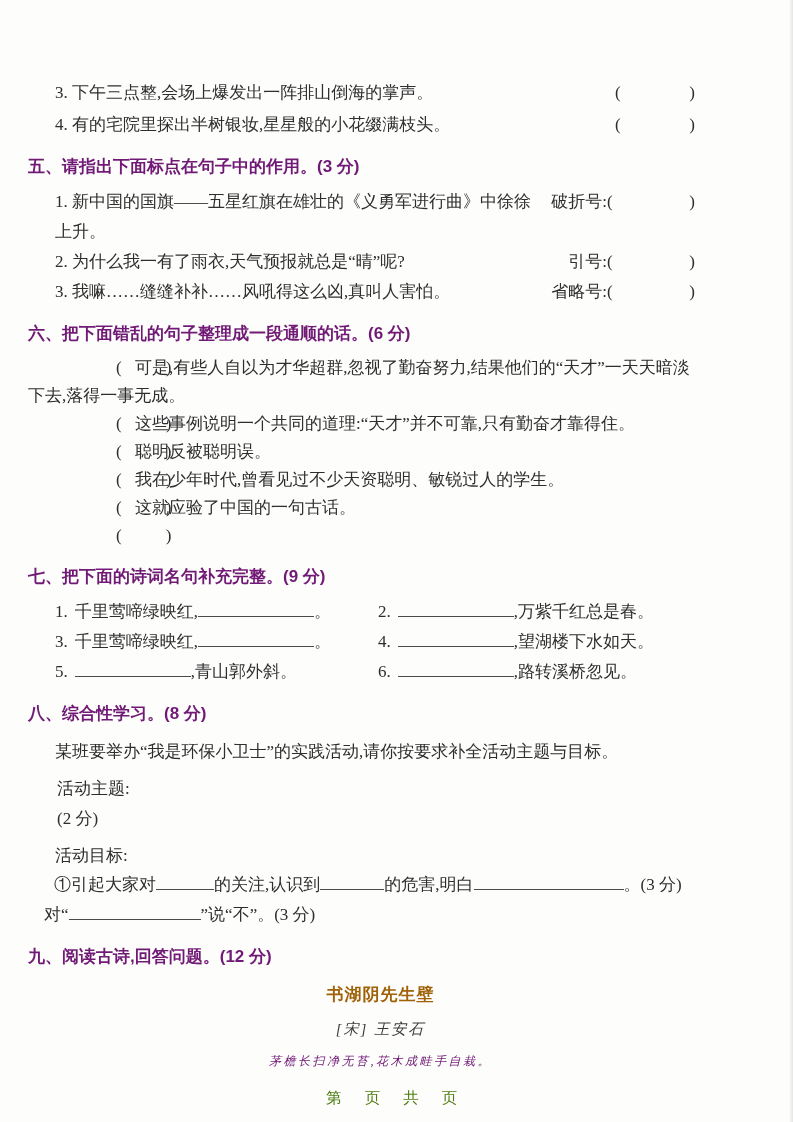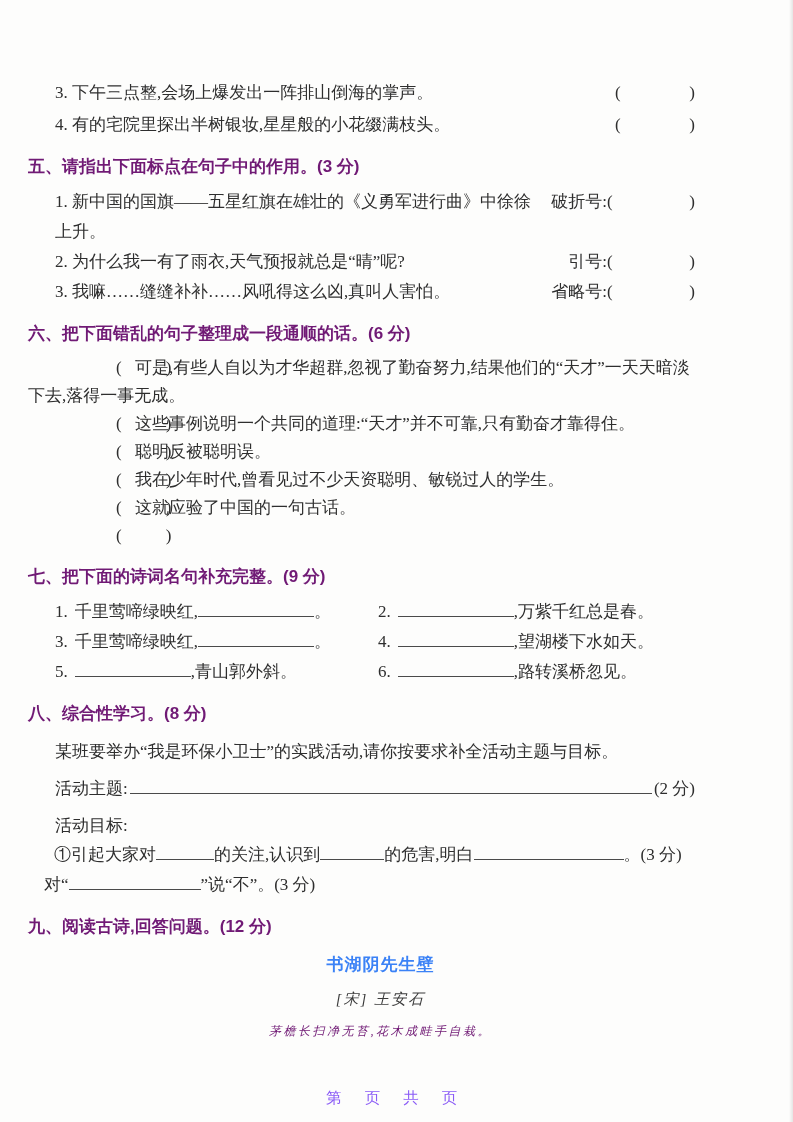--- a/index.html
+++ b/index.html
@@ -52,39 +52,39 @@
   .w62{width:64px;}
   .w90{width:96px;}
   .w115{width:116px;}
   .w130{width:132px;}
   .w148{width:150px;}
   .w155{width:158px;}
   .grow{flex:1;margin:0 2px;}
 
   
   .s8line{margin-left:27px;line-height:29px;margin-top:8px;}
-  .s8flex{display:flex;align-items:baseline;}
+  .s8flex{display:flex;align-items:baseline;flex-direction:column;}
   .s8goal{margin-left:26px;line-height:30px;white-space:nowrap;}
   .s8cont{margin-left:16px;line-height:30px;}
 
   
   .poem{text-align:center;position:relative;left:19px;margin-top:10px;}
   .poem-title{
     font-family:"Liberation Sans","DejaVu Sans",sans-serif;
-    font-weight:700;color:#3b82f6;font-size:17px;
+    font-weight:700;color:#a16207;font-size:17px;
     letter-spacing:1px;line-height:26px;margin-bottom:9px;
   }
   .poem-author{font-style:italic;font-size:15px;letter-spacing:2px;line-height:24px;margin-bottom:7px;color:#3a3a3a;text-align:center;}
   .poem-line{font-style:italic;font-size:12px;letter-spacing:2.5px;line-height:26px;color:#701a75;}
 
   
   .footer{
     position:absolute;left:0;right:0;bottom:13px;
     text-align:center;font-size:15.5px;letter-spacing:0.62em;
-    color:#8b5cf6;
+    color:#4d7c0f;
   }
 
   
   .scan-edge{
     position:absolute;top:0;right:0;width:4px;height:100%;
     background:linear-gradient(to right, rgba(0,0,0,0), rgba(120,120,120,0.18));
     pointer-events:none;
   }
 </style>
 </head>

